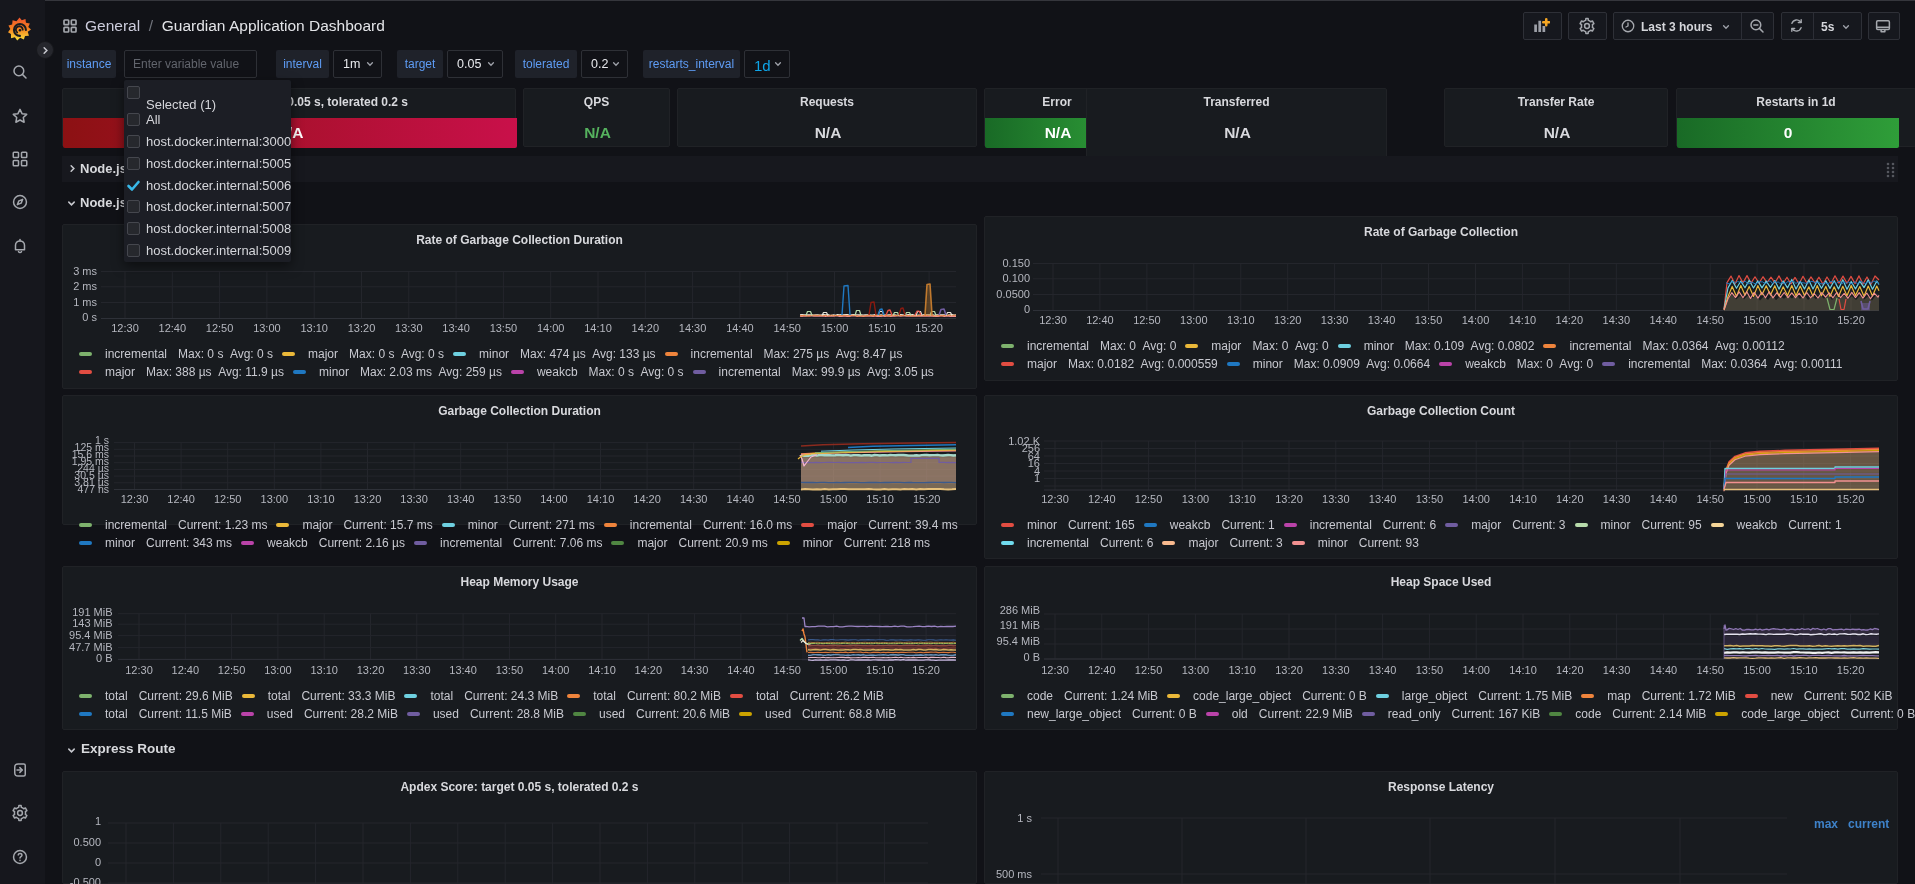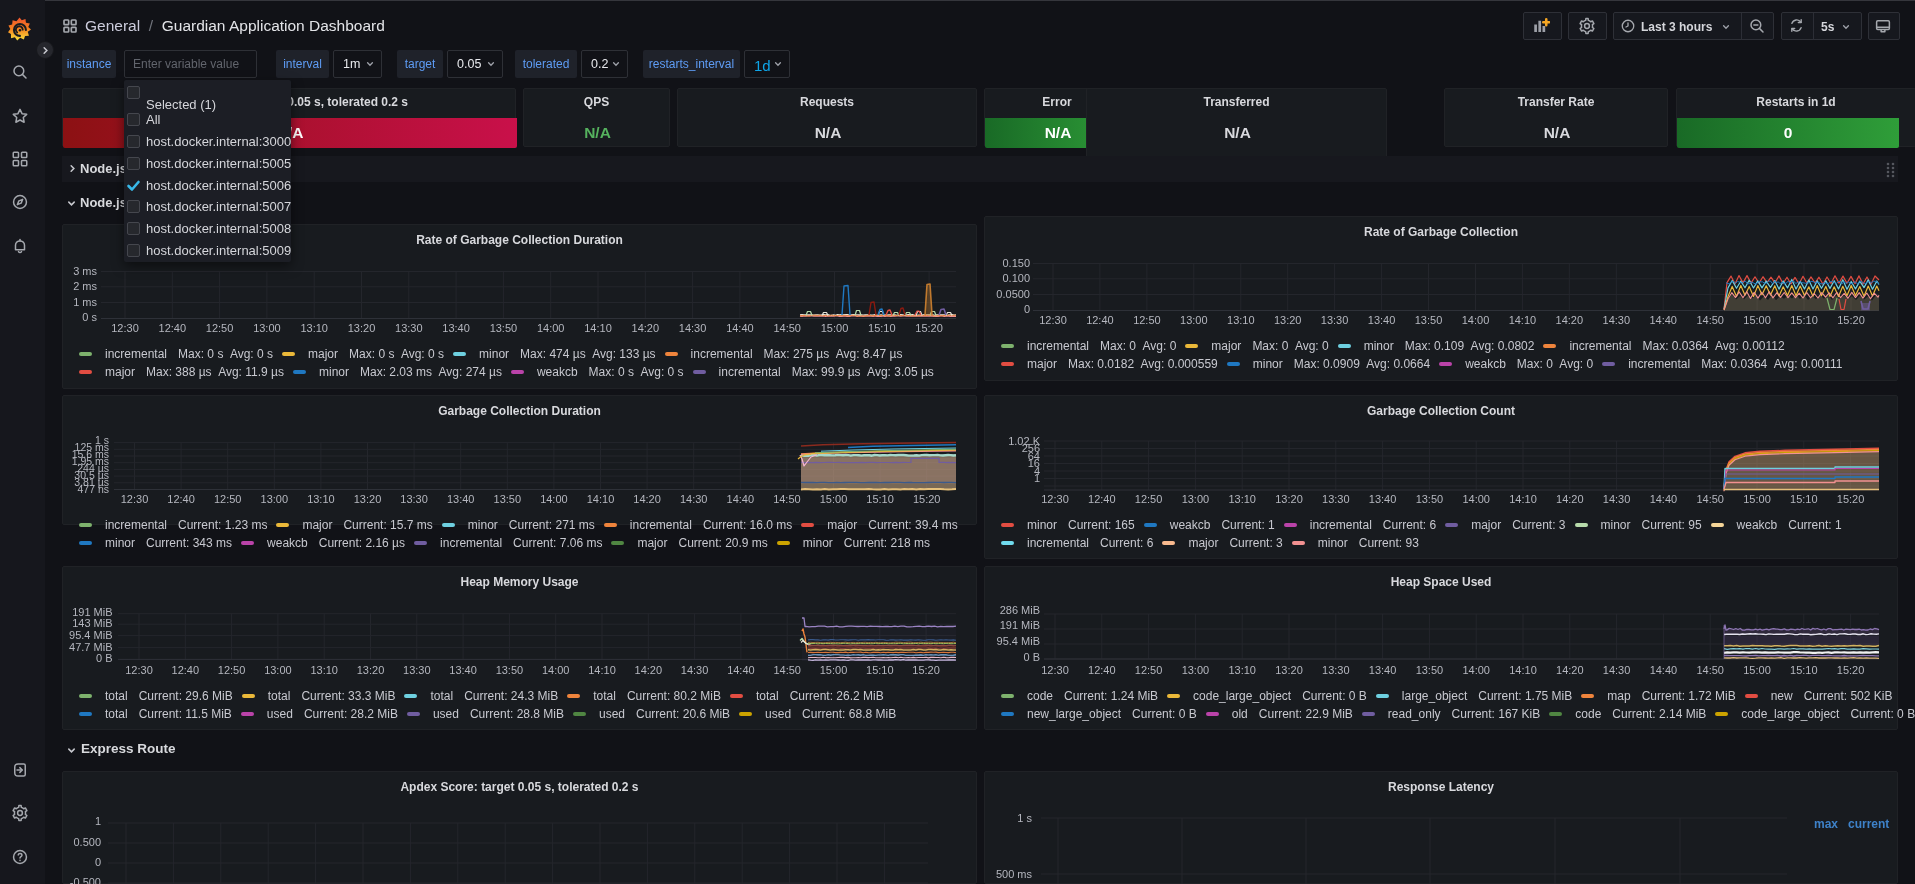--- a/index.html
+++ b/index.html
@@ -307,21 +307,21 @@
         <span class="li">
           <span class="chip" style="background:#E24D42"></span>
           <span>major</span>
           <span class="lv">Max: 388 µs</span>
           <span class="lv">Avg: 11.9 µs</span>
         </span>
         <span class="li">
           <span class="chip" style="background:#1F78C1"></span>
           <span>minor</span>
           <span class="lv">Max: 2.03 ms</span>
-          <span class="lv">Avg: 274 µs</span>
+          <span class="lv">Avg: 259 µs</span>
         </span>
         <span class="li">
           <span class="chip" style="background:#BA43A9"></span>
           <span>weakcb</span>
           <span class="lv">Max: 0 s</span>
           <span class="lv">Avg: 0 s</span>
         </span>
         <span class="li">
           <span class="chip" style="background:#705DA0"></span>
           <span>incremental</span>

